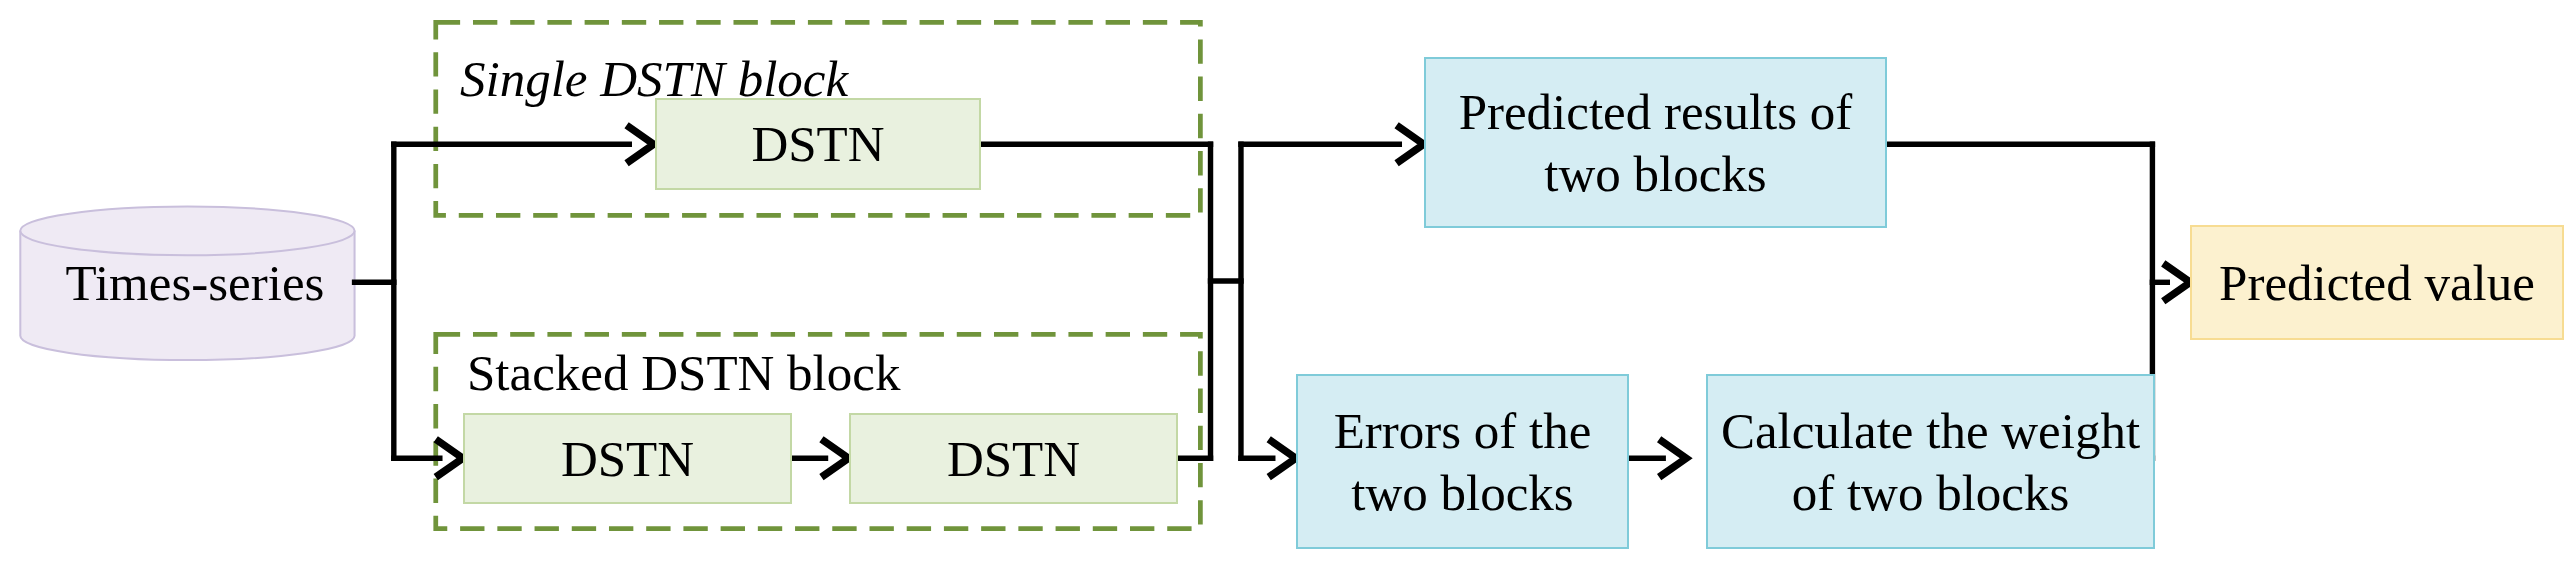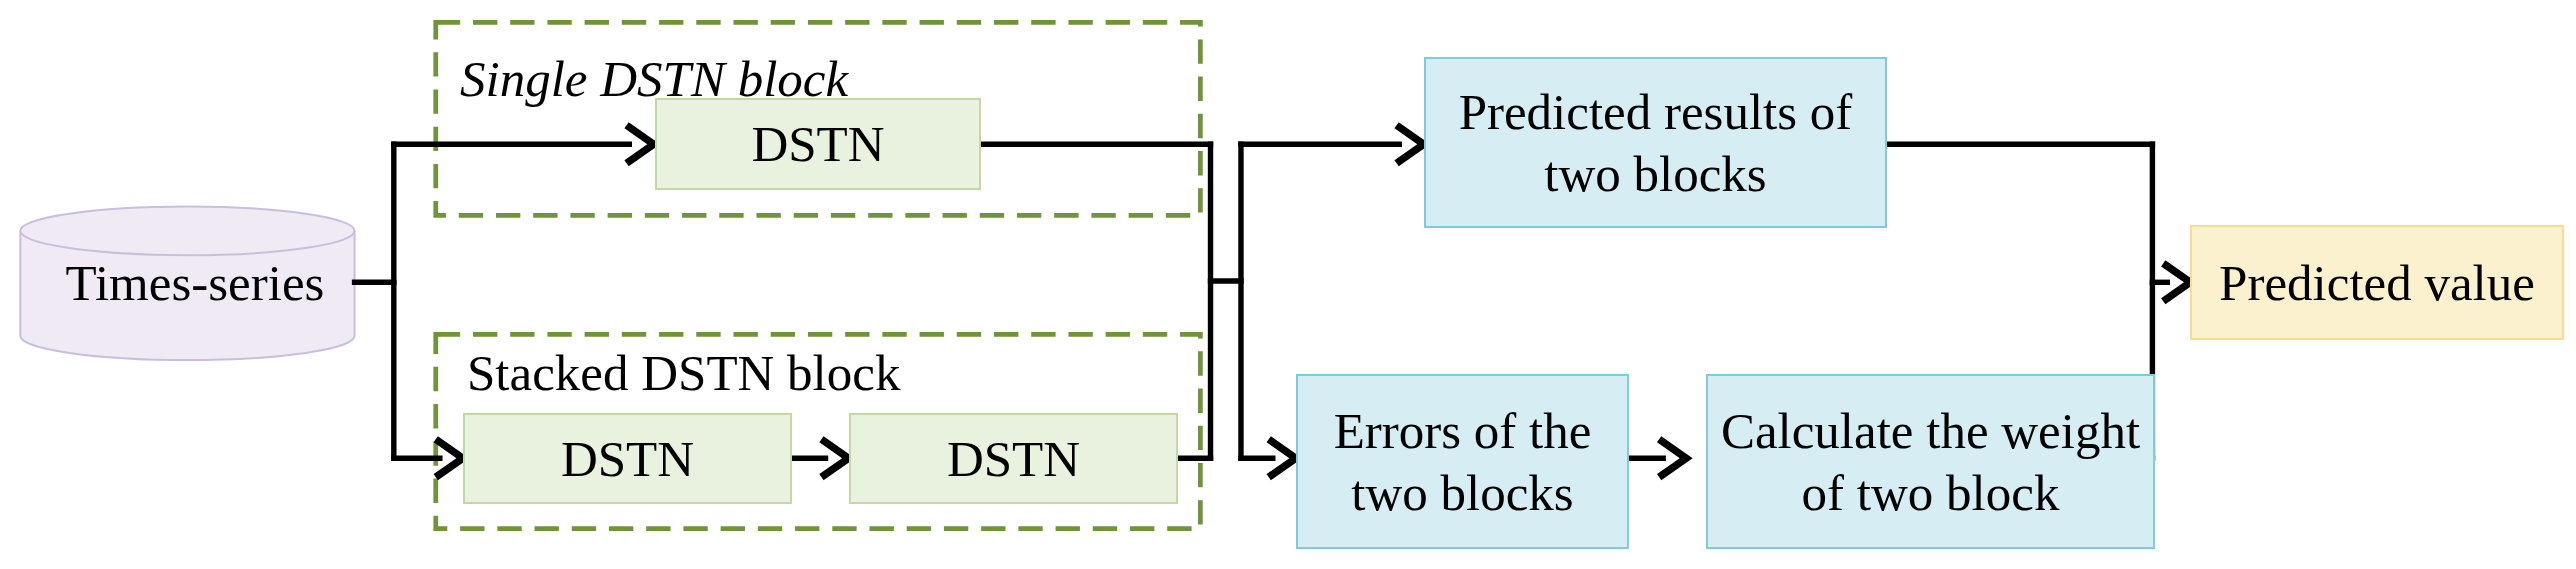--- a/index.html
+++ b/index.html
@@ -102,21 +102,21 @@
   <div class="node blue-box" style="left:1424px; top:57px; width:463px; height:171px;">
     <div>Predicted results of</div>
     <div>two blocks</div>
   </div>
   <div class="node blue-box" style="left:1296px; top:374px; width:333px; height:175px;">
     <div>Errors of the</div>
     <div>two blocks</div>
   </div>
   <div class="node blue-box" style="left:1686px; top:374px; width:449px; height:175px;margin-left:20px;">
     <div>Calculate the weight</div>
-    <div>of two block</div>
+    <div>of two blocks</div>
   </div>
 
   <div class="node yellow-box" style="left:2190px; top:225px; width:374px; height:115px;">
     <div>Predicted value</div>
   </div>
 
 </div>
 
 
 </body></html>

